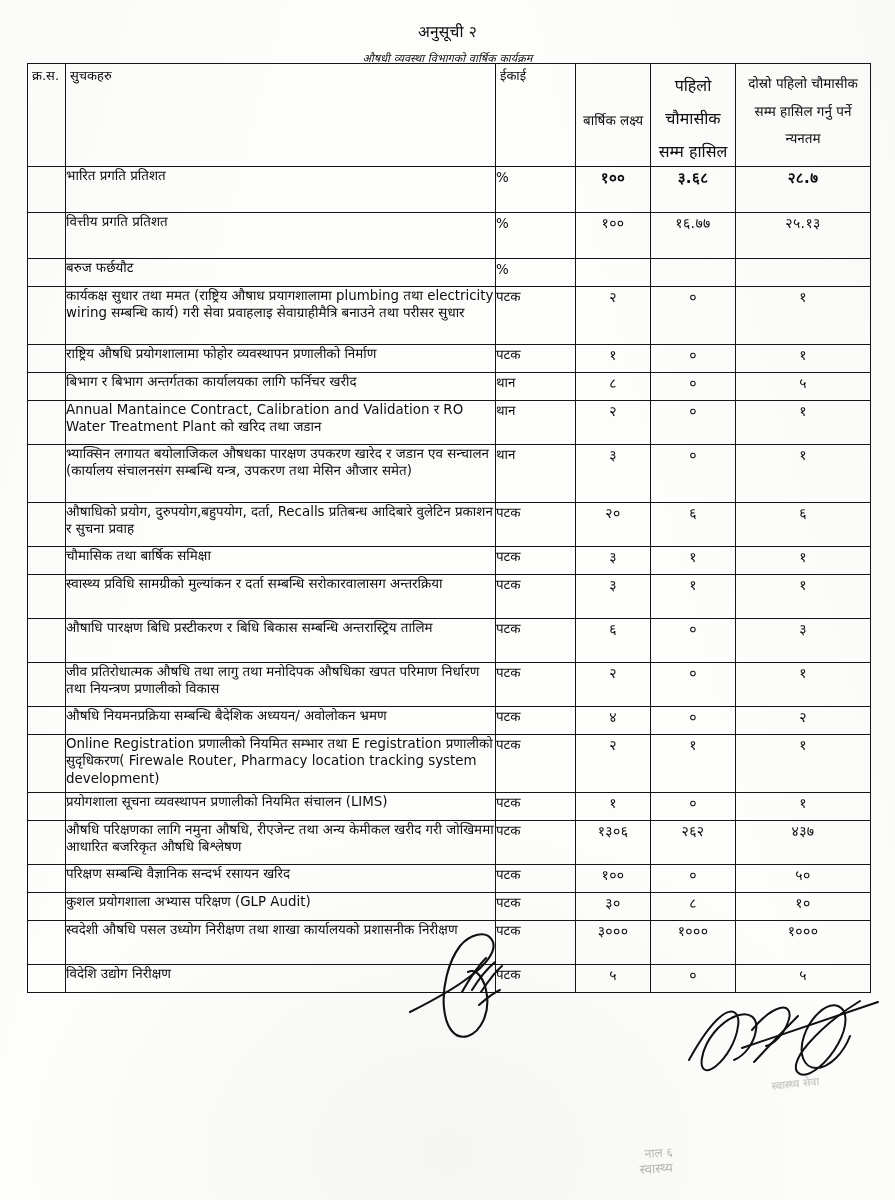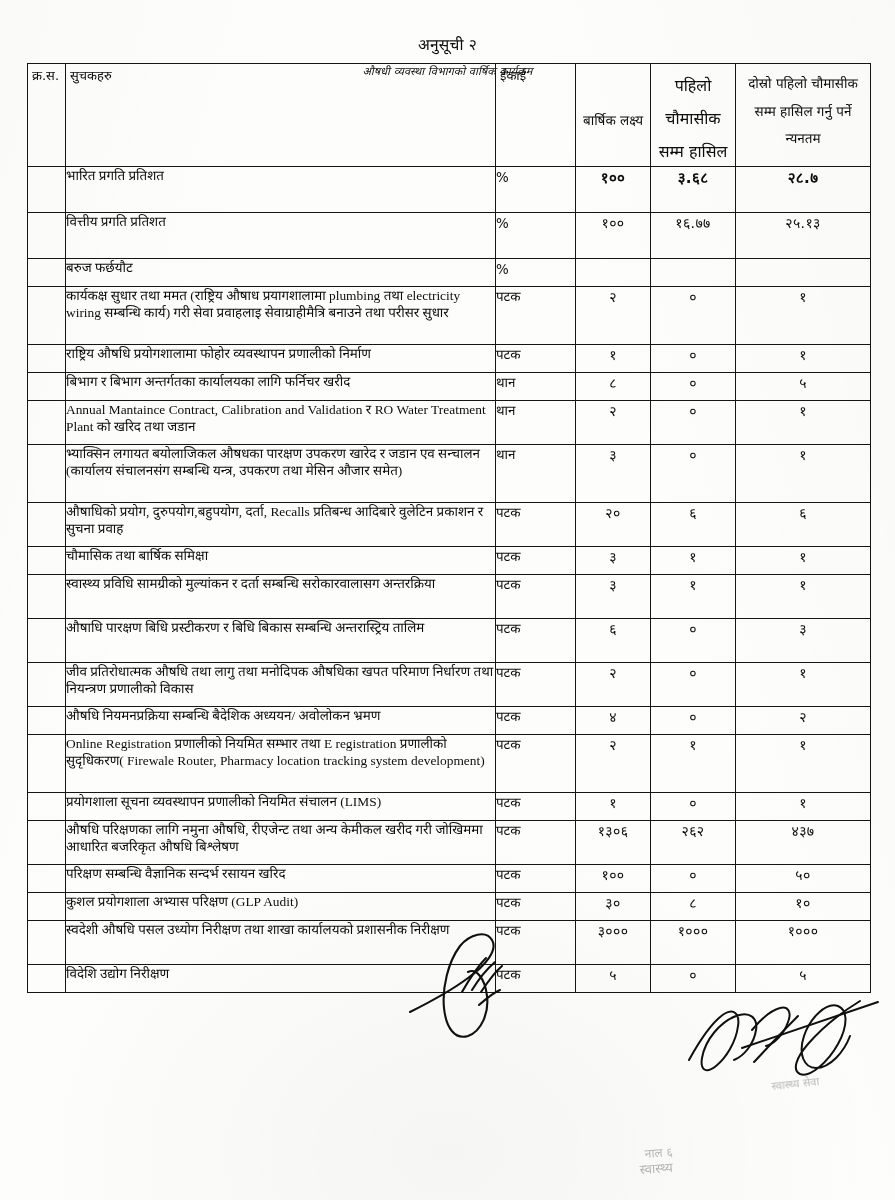--- a/index.html
+++ b/index.html
@@ -23,21 +23,21 @@
     background:
       linear-gradient(105deg, rgba(0,0,0,0.012) 0%, rgba(0,0,0,0) 28%),
       linear-gradient(255deg, rgba(0,0,0,0.015) 0%, rgba(0,0,0,0) 34%),
       radial-gradient(ellipse 70% 40% at 50% 96%, rgba(0,0,0,0.03), rgba(0,0,0,0) 70%),
       #fdfdfb;
   }
 
   .sheet {
     position: absolute;
     inset: 0;
-    padding: 17px;
+    padding: 4px;
   }
 
   
   .title-block {
     text-align: center;
     padding-top: 19px;
     line-height: 1.18;
   }
   .title-line1 {
     font-size: 15.5px;
@@ -103,21 +103,20 @@
     line-height: 2.05;
   }
   .th-stack.wide { font-size: 13.5px; line-height: 2.05; }
 
   td.sn { }
   td.ind {
     padding: 2px 3px 2px 6px;
     font-size: 13.4px;
     line-height: 1.30;
     text-align: left;
-    font-family: Liberation Serif, serif;
   }
   td.unit {
     font-size: 13.4px;
     text-align: left;
     padding-left: 7px;
     vertical-align: bottom;
     padding-bottom: 2px;
   }
   td.unit.pct {
     vertical-align: top;

